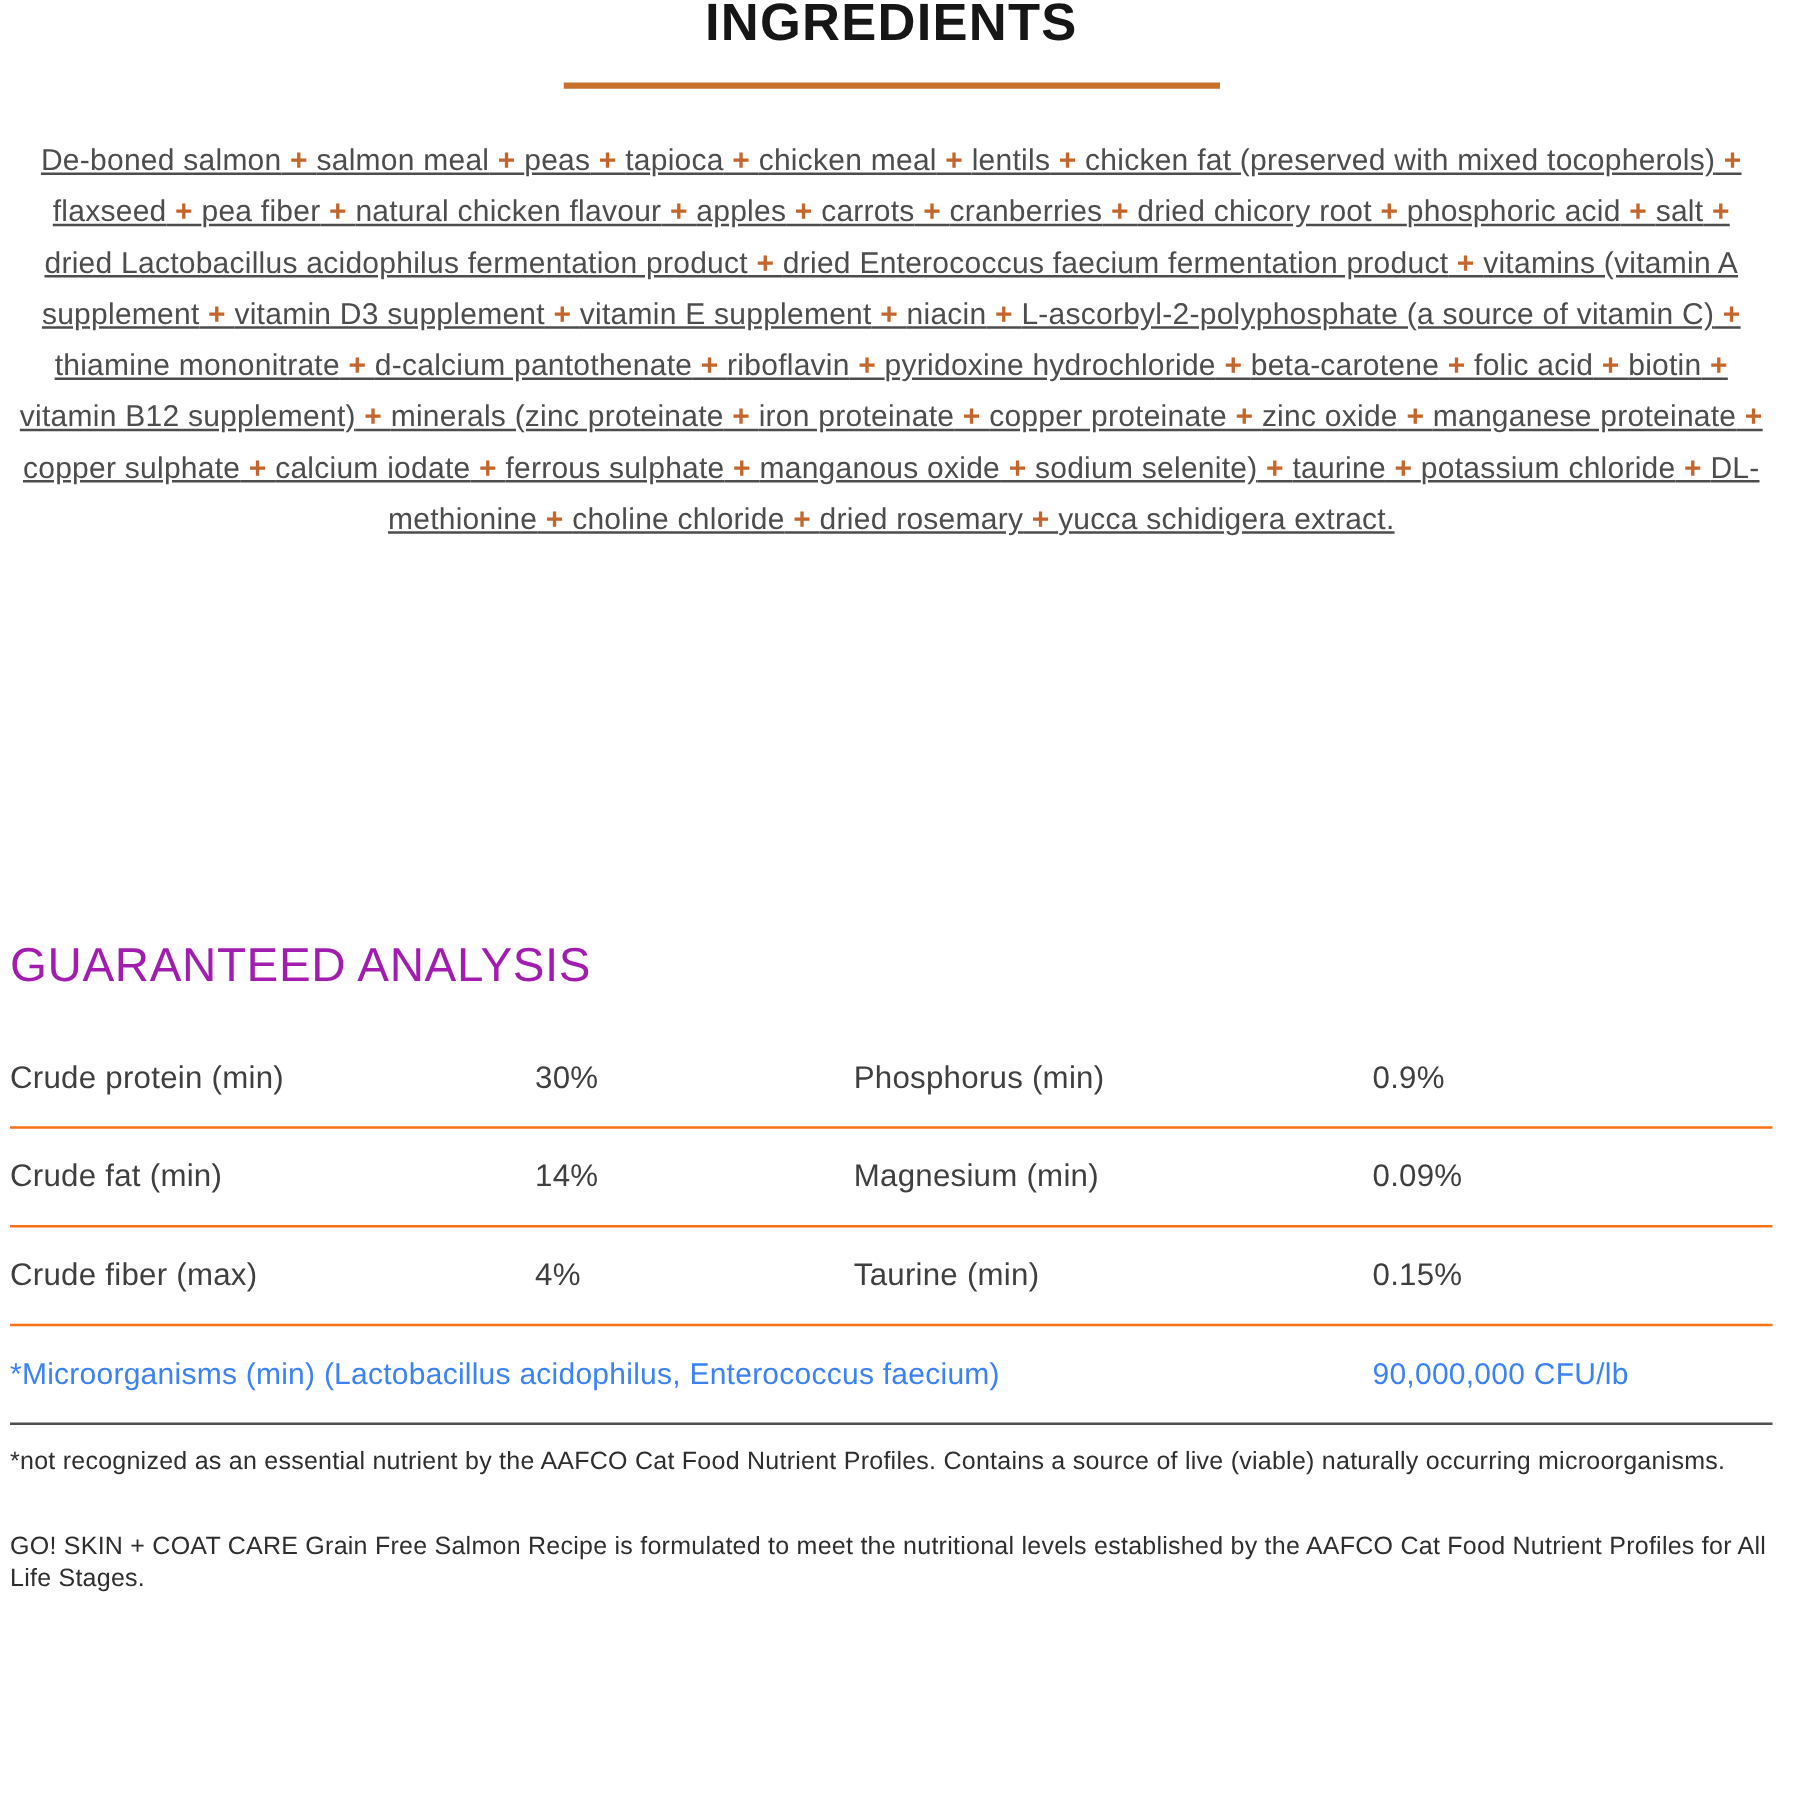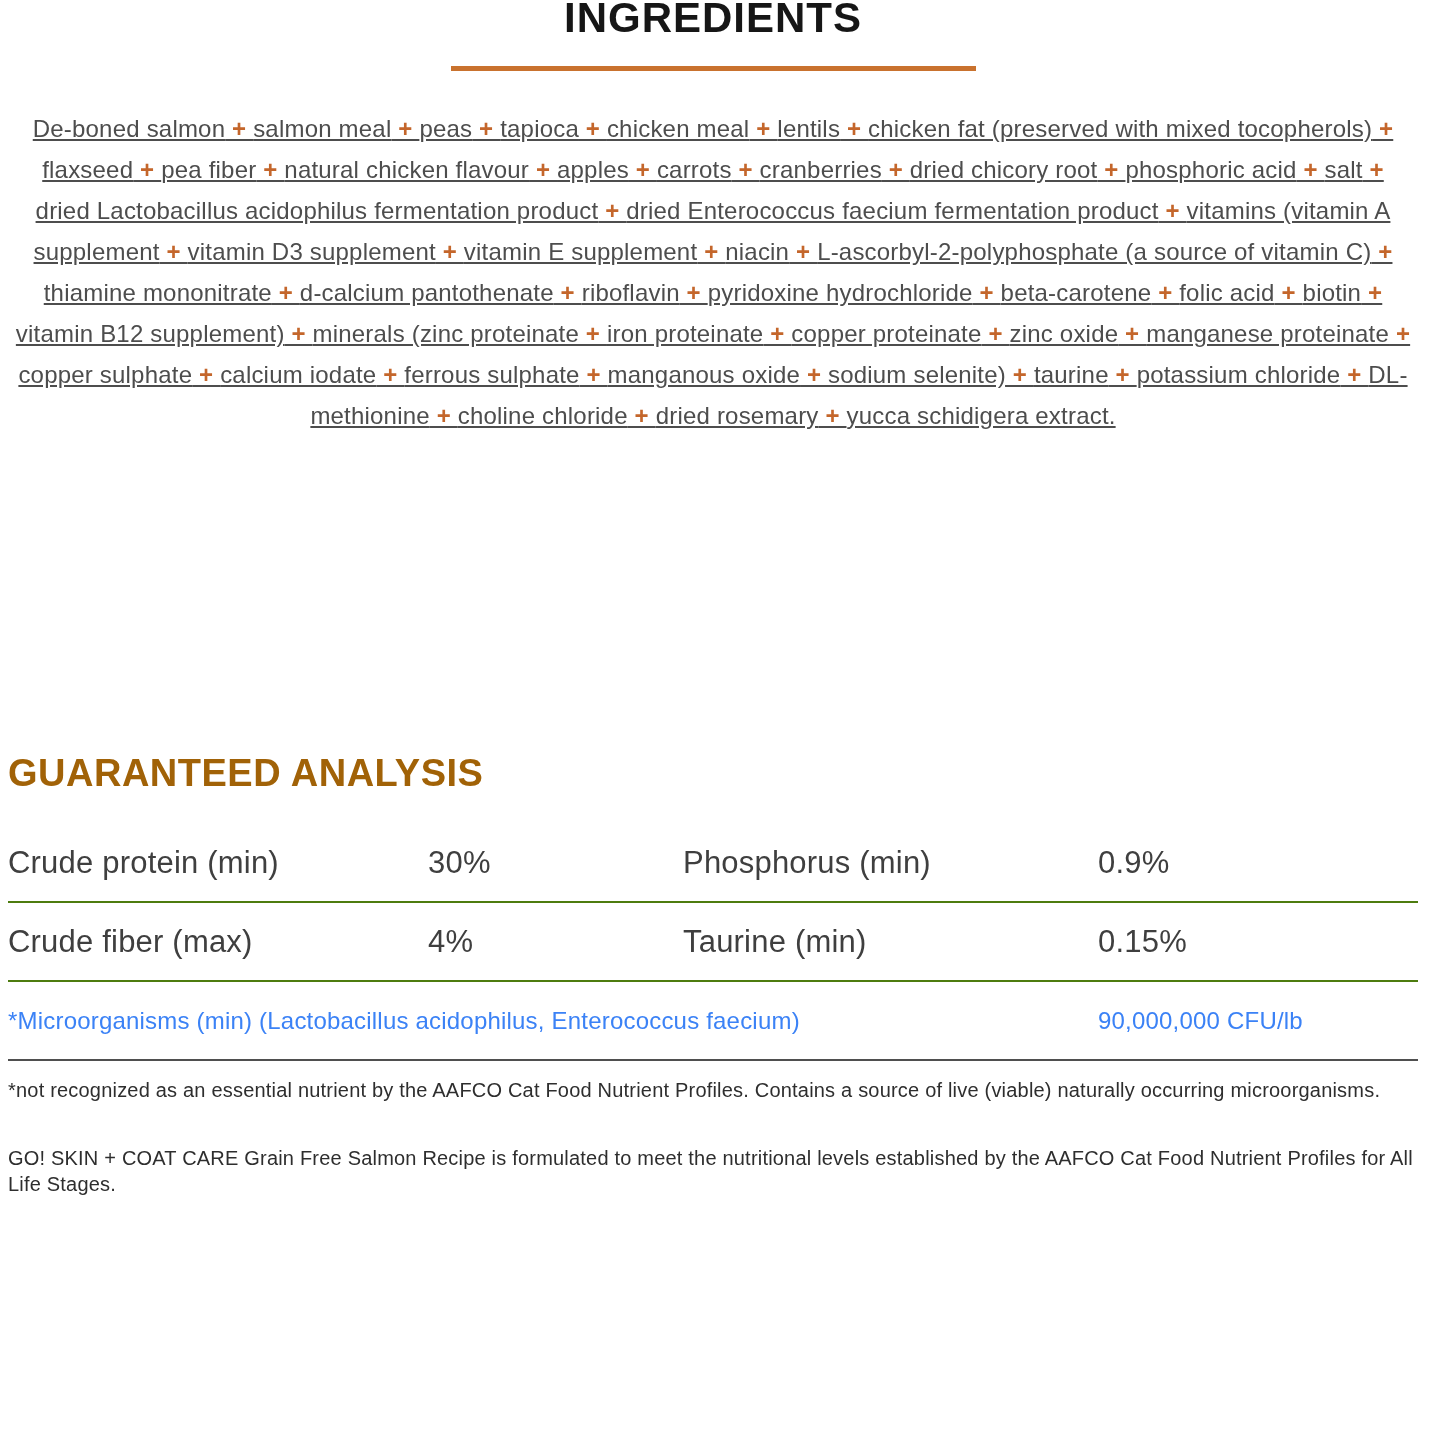--- a/index.html
+++ b/index.html
@@ -48,35 +48,35 @@
   }
   .plus {
     color: #C4662B;
     font-weight: 700;
   }
 
   
   .ga-title {
     font-size: 38px;
     line-height: 40px;
-    font-weight: 700;
+    font-weight: 400;
     letter-spacing: 0.5px;
-    color: #a16207;
+    color: #a21caf;
   }
   .ga-table {
     margin-top: 31px;
     width: 100%;
   }
   .ga-row {
     display: grid;
     grid-template-columns: 420px 176px 79px 415px 1fr;
     align-items: center;
     height: 79px;
-    border-bottom: 2px solid #4d7c0f;
-    font-size: 31px;
+    border-bottom: 2px solid #f97316;
+    font-size: 25px;
     letter-spacing: 0.2px;
     color: #3f3f3f;
   }
   .ga-value { text-align: left; }
   .ga-row-full {
     display: grid;
     grid-template-columns: 1090px 1fr;
     align-items: center;
     height: 79px;
     border-bottom: 2px solid #4f4f4f;
@@ -118,20 +118,27 @@
     <div class="ga-table">
 
   <div class="ga-row">
     <div class="ga-label l-label">Crude protein (min)</div>
     <div class="ga-value l-value">30%</div>
     <div></div>
     <div class="ga-label r-label">Phosphorus (min)</div>
     <div class="ga-value r-value">0.9%</div>
   </div>
 
+  <div class="ga-row">
+    <div class="ga-label l-label">Crude fat (min)</div>
+    <div class="ga-value l-value">14%</div>
+    <div></div>
+    <div class="ga-label r-label">Magnesium (min)</div>
+    <div class="ga-value r-value">0.09%</div>
+  </div>
 
   <div class="ga-row">
     <div class="ga-label l-label">Crude fiber (max)</div>
     <div class="ga-value l-value">4%</div>
     <div></div>
     <div class="ga-label r-label">Taurine (min)</div>
     <div class="ga-value r-value">0.15%</div>
   </div>
 
 

